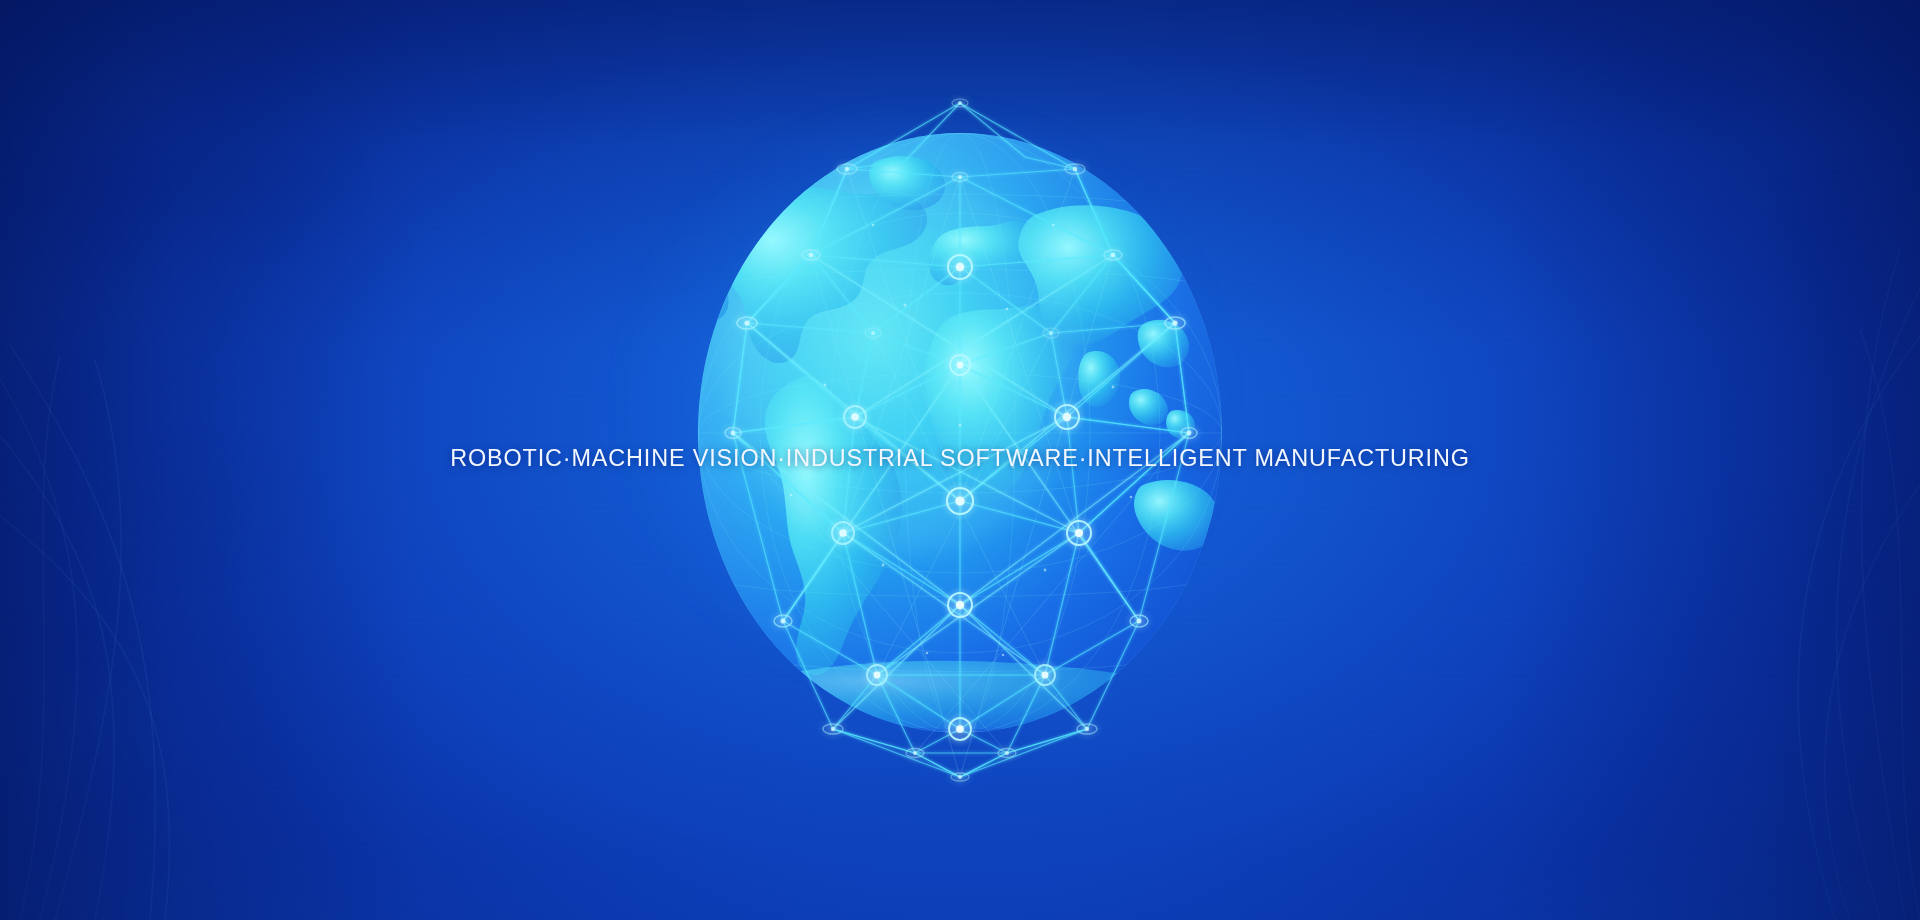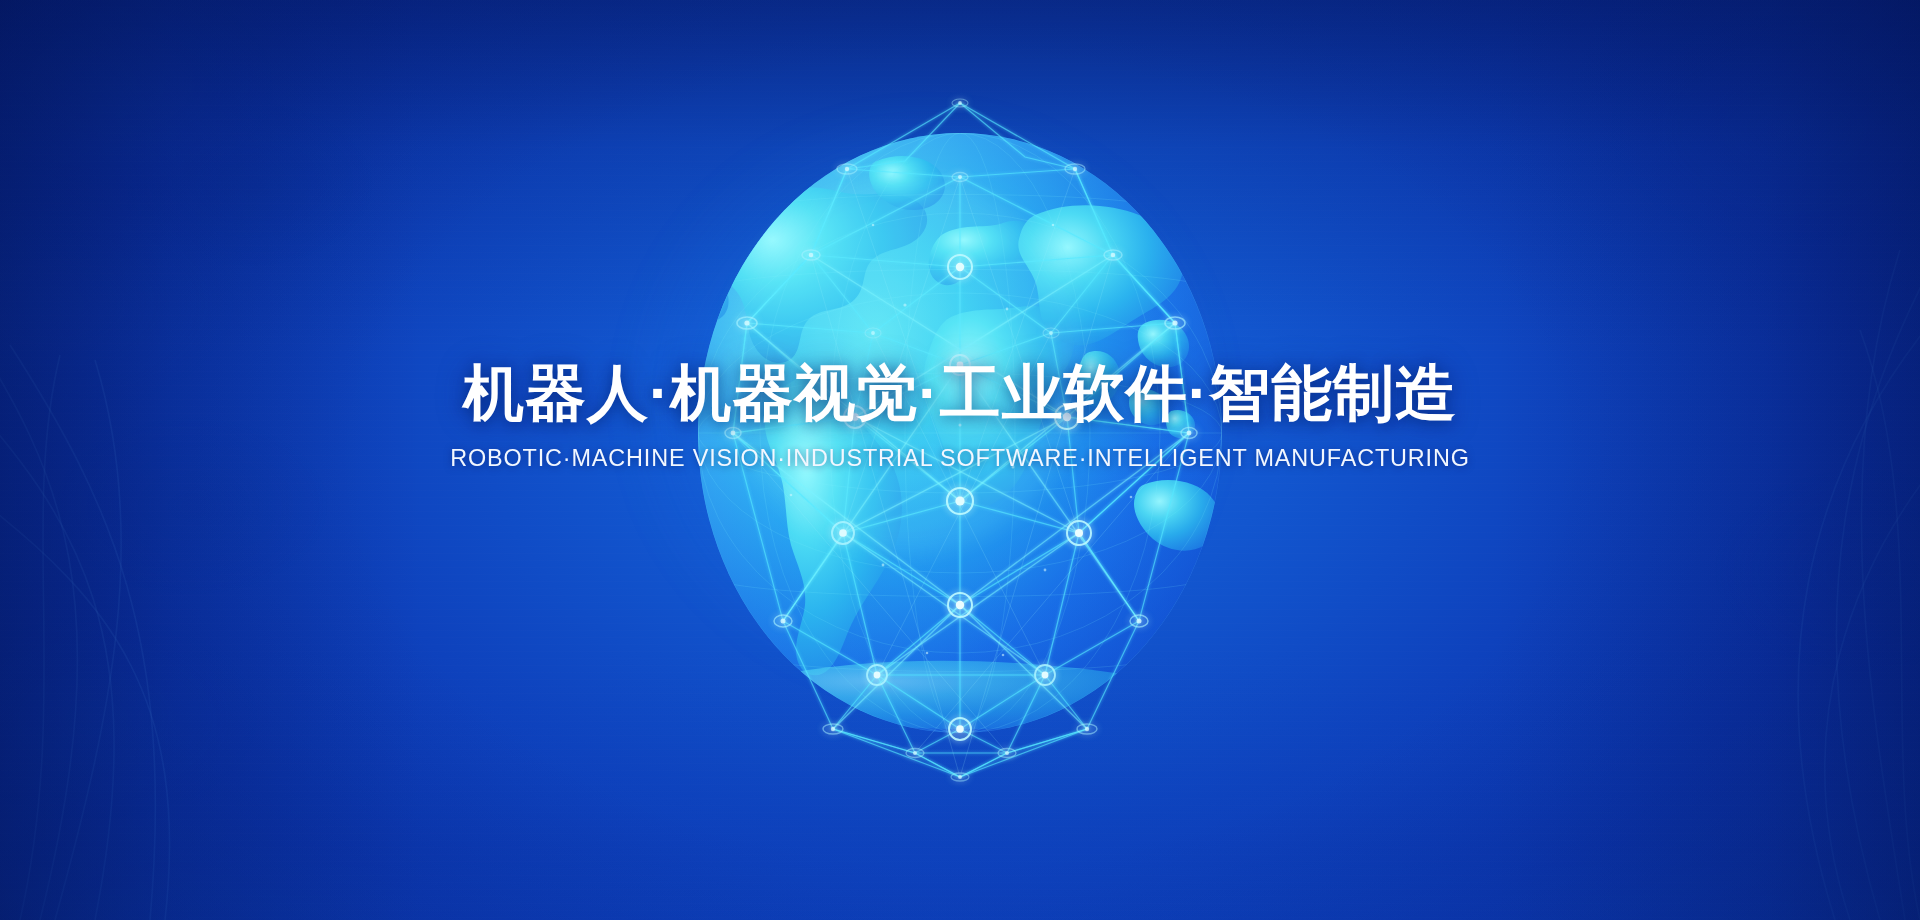--- a/index.html
+++ b/index.html
@@ -486,17 +486,16 @@
           <circle cx="312" cy="588" r="1.3"></circle>
         <circle cx="388" cy="590" r="1.3"></circle>
           <circle cx="258" cy="160" r="1.3"></circle>
         <circle cx="438" cy="160" r="1.3"></circle>
       </g>
 
       <ellipse cx="290" cy="300" rx="180" ry="190" fill="#9ff8ff" opacity="0.10" filter="url(#bigBlur)"></ellipse>
     </svg>
   </div>
 
-  <div class="headline">机器人·机器视觉·工业软件·智能制造</div>
 
   <div class="subline">ROBOTIC·MACHINE VISION·INDUSTRIAL SOFTWARE·INTELLIGENT MANUFACTURING</div>
 
 </div>
 
 </body></html>

